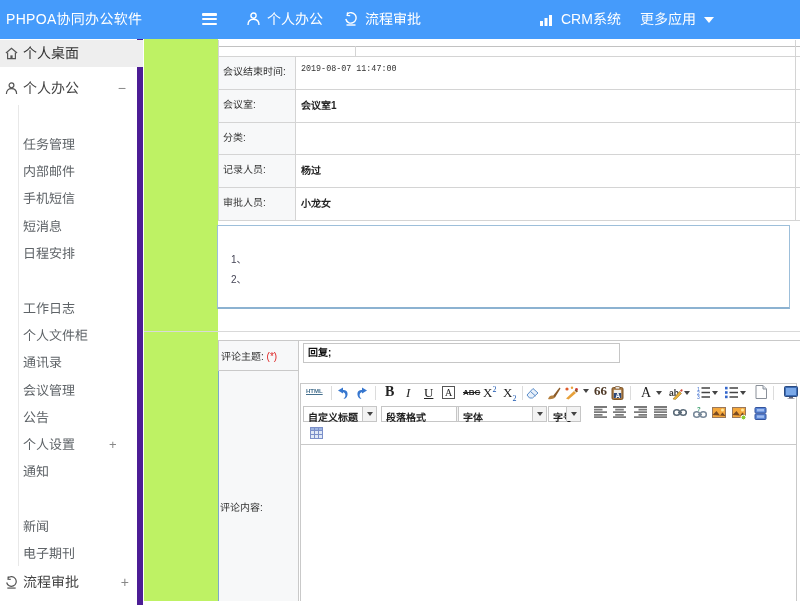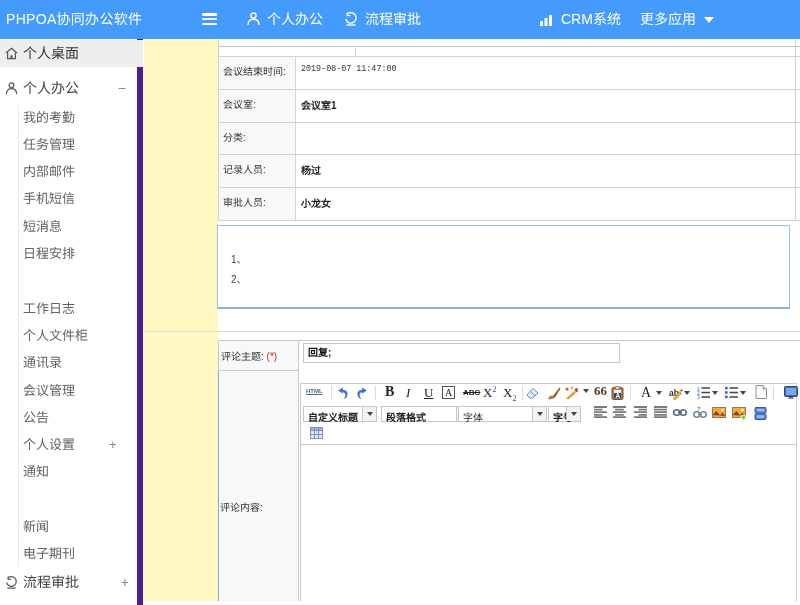--- a/index.html
+++ b/index.html
@@ -18,21 +18,21 @@
   .sidebar{position:absolute;left:0;top:39px;width:143px;height:566px;background:#fff;border-right:6px solid #4c1d95;box-sizing:border-box;}
   .side-desktop{position:absolute;left:0;top:1px;width:143px;height:27px;background:#eeeeee;line-height:27px;font-size:14px;color:#333;}
   .side-parent{position:absolute;left:0;width:143px;height:27px;line-height:27px;font-size:14px;color:#444;}
   .side-parent .txt,.side-desktop .txt{position:absolute;left:23px;top:0;}
   .side-parent .pm{position:absolute;right:17px;top:0;color:#888;font-size:14px;}
   .subline{position:absolute;left:18px;top:66px;width:1px;height:461px;background:#e8e8e8;}
   .sub{position:absolute;left:23px;width:110px;height:27.3px;line-height:27.3px;font-size:13px;color:#5f6468;}
   .sub .pm{position:absolute;left:86px;top:0;color:#888;font-size:13px;}
   .sicon{position:absolute;left:5px;width:13px;height:13px;}
   
-  .content{position:absolute;left:144px;top:39px;width:656px;height:562px;background:#fef9c3;}
+  .content{position:absolute;left:144px;top:39px;width:656px;height:562px;background:#bef264;}
   .panel{position:absolute;left:74px;top:0;width:582px;height:562px;background:#ffffff;}
   .hl{position:absolute;background:#d4d4d4;height:1px;}
   .vl{position:absolute;background:#d4d4d4;width:1px;}
   .lbl{position:absolute;font-size:10px;color:#333;white-space:nowrap;}
   .val{position:absolute;font-size:10px;color:#222;white-space:nowrap;font-weight:bold;}
   .mono{font-family:"Liberation Mono",monospace;font-weight:normal;font-size:8.4px;color:#333;}
   
   .bigbox{position:absolute;left:73px;top:186px;width:573px;height:84px;border:1px solid #9dbfda;border-bottom:2px solid #8cb2d1;background:#fff;box-sizing:border-box;}
   .bigbox .l1{position:absolute;left:13px;top:25px;font-size:10px;color:#445;}
   .bigbox .l2{position:absolute;left:13px;top:45px;font-size:10px;color:#445;}
@@ -98,21 +98,20 @@
     </div>
     <div class="side-parent" style="top:36px">
       <svg class="sicon" style="top:7px" viewBox="0 0 13 14">
         <circle cx="6.5" cy="3.6" r="2.6" fill="none" stroke="#555" stroke-width="1.3"></circle>
         <path d="M1 13 C1 8.8 3.4 7.2 6.5 7.2 C9.6 7.2 12 8.8 12 13" fill="none" stroke="#555" stroke-width="1.3"></path>
       </svg>
       <span class="txt">个人办公</span>
       <span class="pm">−</span>
     </div>
     <div class="subline"></div>
-    <div class="sub" style="top:64.5px">我的考勤</div>
     <div class="sub" style="top:91.8px">任务管理</div>
     <div class="sub" style="top:119.1px">内部邮件</div>
     <div class="sub" style="top:146.4px">手机短信</div>
     <div class="sub" style="top:173.7px">短消息</div>
     <div class="sub" style="top:201px">日程安排</div>
     <div class="sub" style="top:255.6px">工作日志</div>
     <div class="sub" style="top:282.9px">个人文件柜</div>
     <div class="sub" style="top:310.2px">通讯录</div>
     <div class="sub" style="top:337.5px">会议管理</div>
     <div class="sub" style="top:364.8px">公告</div>
@@ -256,21 +255,21 @@
       <div class="trow2">
         <div class="selbox" style="left:2px;top:0;width:74px">
           <span class="st">自定义标题</span>
           <span class="sa"></span>
         </div>
         <div class="selbox" style="left:80px;top:0;width:90px">
           <span class="st">段落格式</span>
           <span class="sa"></span>
         </div>
         <div class="selbox" style="left:157px;top:0;width:89px">
-          <span class="st" style="font-weight:normal">字体</span>
+          <span class="st" style="font-weight:bold">字体</span>
           <span class="sa"></span>
         </div>
         <div class="selbox" style="left:247px;top:0;width:33px">
           <span class="st" style="font-weight:bold">字号</span>
           <span class="sa"></span>
         </div>
         <svg class="abs" style="left:293px;top:0px" width="13" height="12" viewBox="0 0 13 12">
           <path d="M0 1 H13 M0 3.6 H8.5 M0 6.2 H13 M0 8.8 H8.5 M0 11.2 H13" stroke="#7a7a7a" stroke-width="1.8"></path>
         </svg>
         <svg class="abs" style="left:312px;top:0px" width="13" height="12" viewBox="0 0 13 12">

